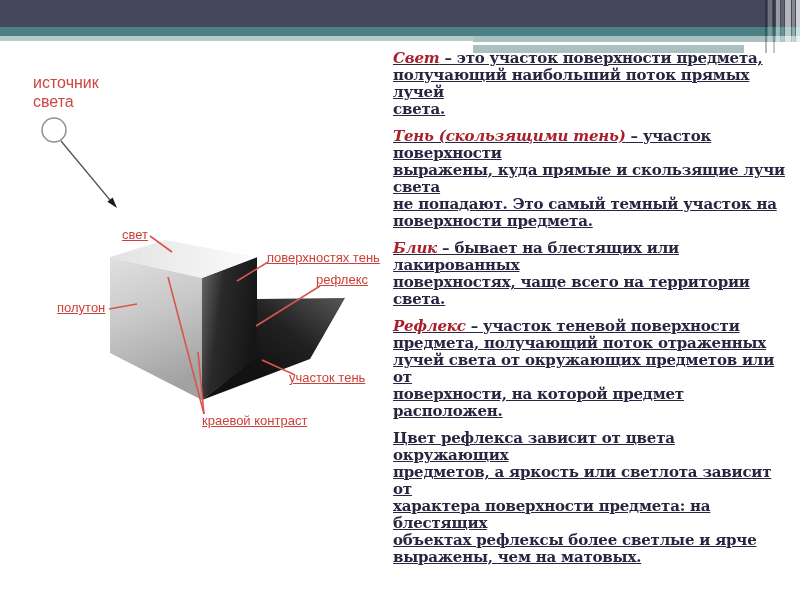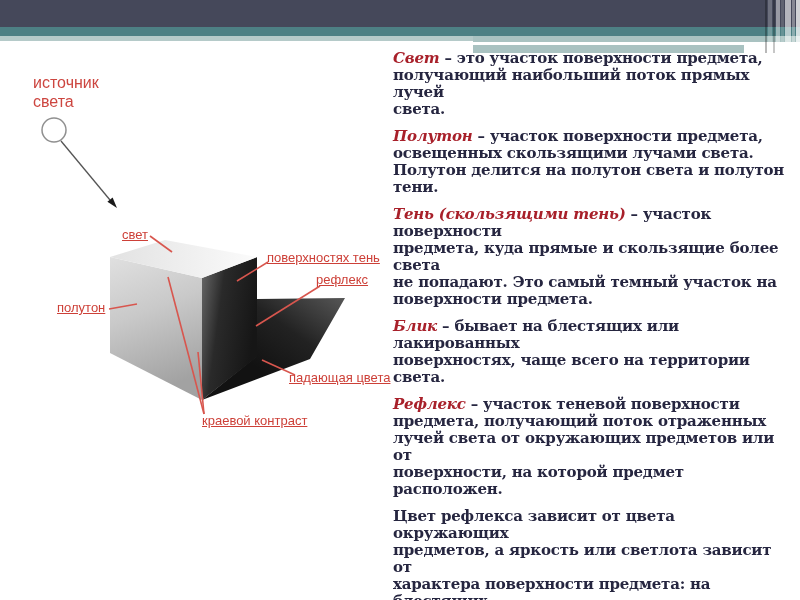--- a/index.html
+++ b/index.html
@@ -30,21 +30,21 @@
   .lb-svet{left:122px;top:228px;}
   .lb-sten{left:267px;top:251px;}
   .lb-refl{left:316px;top:273px;}
   .lb-polu{left:57px;top:301px;}
   .lb-pad{left:289px;top:371px;}
   .lb-krai{left:202px;top:414px;text-align:center;}
   
   .textcol{position:absolute;left:393px;top:50px;width:402px;}
   .textcol p{margin:0 0 10px 0;font-family:"DejaVu Serif","Liberation Serif",serif;
              font-weight:bold;font-size:15px;line-height:17px;color:#262640;
-             white-space:pre-line;letter-spacing:-0.2px;}
+             white-space:pre-line;letter-spacing:-0.2px;text-decoration:underline;}
   .lead{color:#a8202a;font-style:italic;}
 </style>
 </head>
 <body>
 
 <div class="slide">
 
   <div class="hdr-dark"></div>
   <div class="hdr-teal"></div>
   <div class="hdr-seafoam-left"></div>
@@ -103,33 +103,29 @@
       <line x1="204" y1="414" x2="198" y2="352"></line>
     </g>
   </svg>
 
   <span class="src-label">источник
 света</span>
   <span class="dlabel lb-svet">свет</span>
   <span class="dlabel lb-sten">поверхностях тень</span>
   <span class="dlabel lb-refl">рефлекс</span>
   <span class="dlabel lb-polu">полутон</span>
-  <span class="dlabel lb-pad">падающая цвета</span>
+  <span class="dlabel lb-pad">участок тень</span>
   <span class="dlabel lb-krai">краевой контраст</span>
 
   <div class="textcol">
     <p><span class="lead">Свет</span><span> – это участок поверхности предмета,
 получающий наибольший поток прямых лучей
 света.</span></p>
-    <p><span class="lead">Полутон</span><span> – участок поверхности предмета,
-освещенных скользящими лучами света.
-Полутон делится на полутон света и полутон
-тени.</span></p>
     <p><span class="lead">Тень (скользящими тень)</span><span> – участок поверхности
-предмета, куда прямые и скользящие более света
+выражены, куда прямые и скользящие лучи света
 не попадают. Это самый темный участок на
 поверхности предмета.</span></p>
     <p><span class="lead">Блик</span><span> – бывает на блестящих или лакированных
 поверхностях, чаще всего на территории света.</span></p>
     <p><span class="lead">Рефлекс</span><span> – участок теневой поверхности
 предмета, получающий поток отраженных
 лучей света от окружающих предметов или от
 поверхности, на которой предмет расположен.</span></p>
     <p><span class="lead"></span><span>Цвет рефлекса зависит от цвета окружающих
 предметов, а яркость или светлота зависит от

